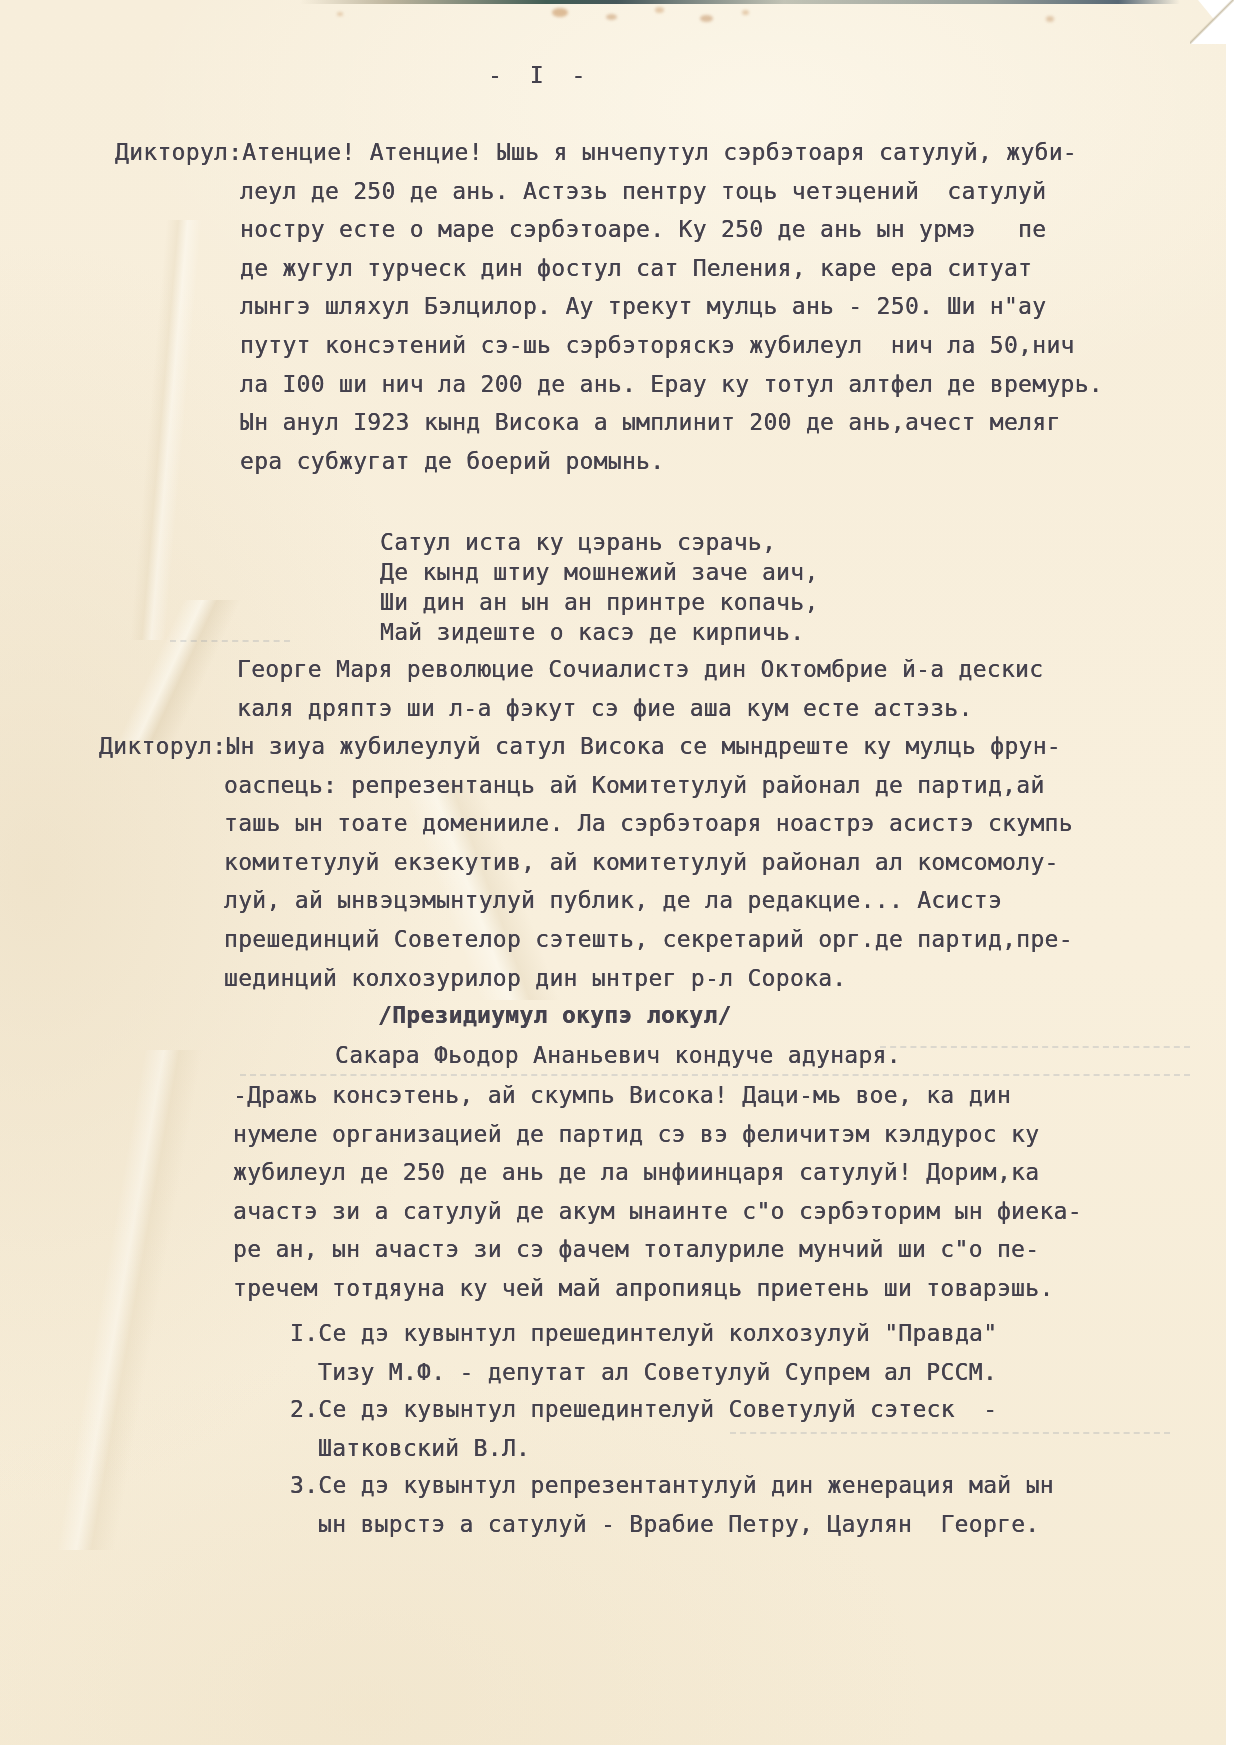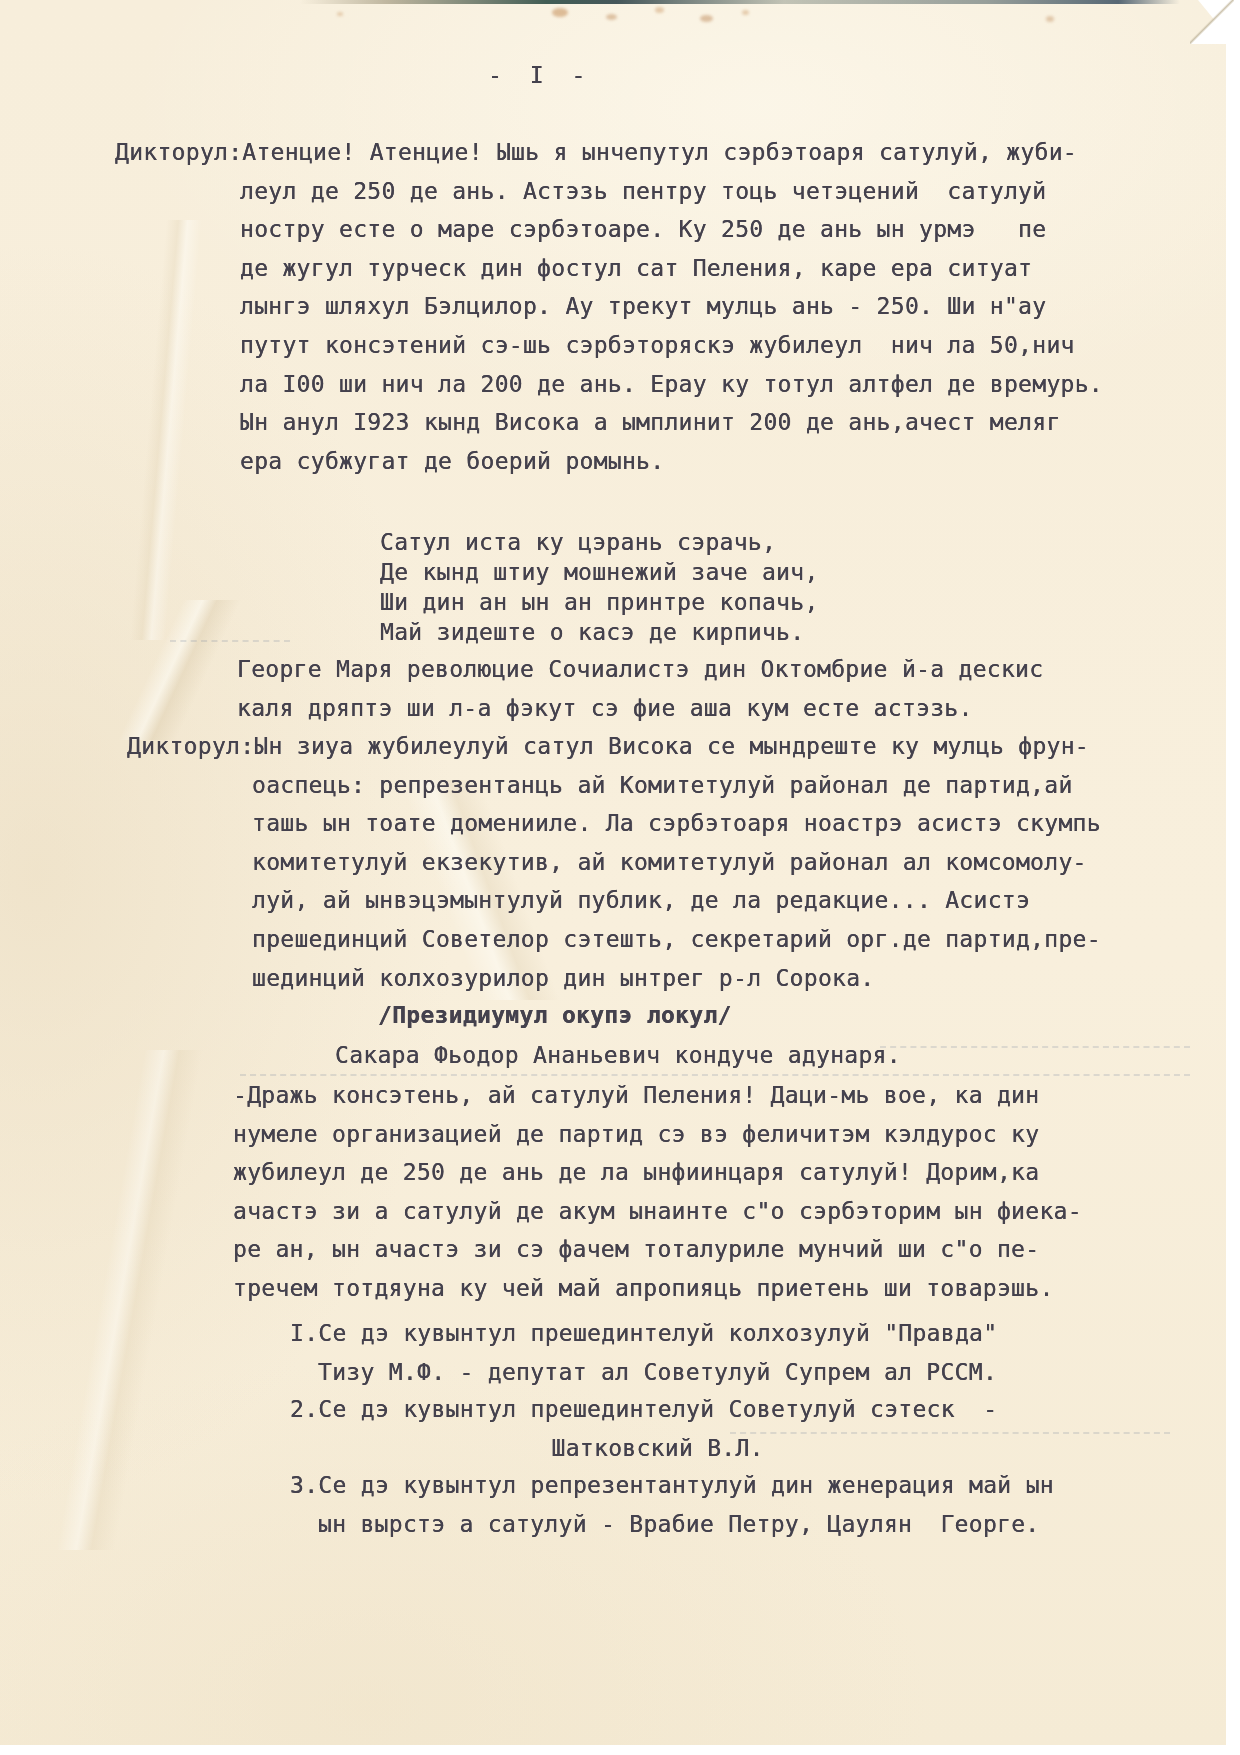--- a/index.html
+++ b/index.html
@@ -71,26 +71,26 @@
   }
   .line{white-space:pre;}
   .hang-speaker{padding-left:0;}
   .hang-speaker .line.first{margin-left:-125px;}
   .hang-num .line.first{margin-left:-28px;}
   .poem{line-height:30px;}
   #pagenum{left:488px;top:56px;letter-spacing:7px;}
   #para1{left:240px;top:133px;}
   #poem{left:380px;top:527px;}
   #numai{left:237px;top:650px;}
-  #para2{left:252px;top:727px;}
+  #para2{left:224px;top:727px;}
   #stage{left:378px;top:996px;font-weight:bold;}
   #chair{left:335px;top:1036px;}
   #speech{left:233px;top:1076px;}
   #item1{left:318px;top:1314px;}
-  #item2{left:318px;top:1390px;text-align:center;}
+  #item2{left:318px;top:1390px;}
   #item3{left:318px;top:1466px;}
 </style>
 </head>
 <body>
 
 <div class="paper">
   <div class="crease crease-1"></div>
   <div class="crease crease-2"></div>
   <div class="crease crease-3"></div>
   <div class="crease crease-4"></div>
@@ -148,21 +148,21 @@
 
 <div id="stage" class="tw">
     <div class="line first">/Президиумул окупэ локул/</div>
   </div>
 
 <div id="chair" class="tw">
     <div class="line first">Сакара Фьодор Ананьевич кондуче адунаря.</div>
   </div>
 
 <div id="speech" class="tw">
-    <div class="line first">-Дражь консэтень, ай сатулуй Пеления! Даци-мь вое, ка дин</div>
+    <div class="line first">-Дражь консэтень, ай скумпь Висока! Даци-мь вое, ка дин</div>
     <div class="line">нумеле организацией де партид сэ вэ феличитэм кэлдурос ку</div>
     <div class="line">жубилеул де 250 де ань де ла ынфиинцаря сатулуй! Дорим,ка</div>
     <div class="line">ачастэ зи а сатулуй де акум ынаинте с"о сэрбэторим ын фиека-</div>
     <div class="line">ре ан, ын ачастэ зи сэ фачем тоталуриле мунчий ши с"о пе-</div>
     <div class="line">тречем тотдяуна ку чей май апропияць приетень ши товарэшь.</div>
   </div>
 
 <div id="item1" class="tw hang-num">
     <div class="line first">I.Се дэ кувынтул прешединтелуй колхозулуй "Правда"</div>
     <div class="line">Тизу М.Ф. - депутат ал Советулуй Супрем ал РССМ.</div>

